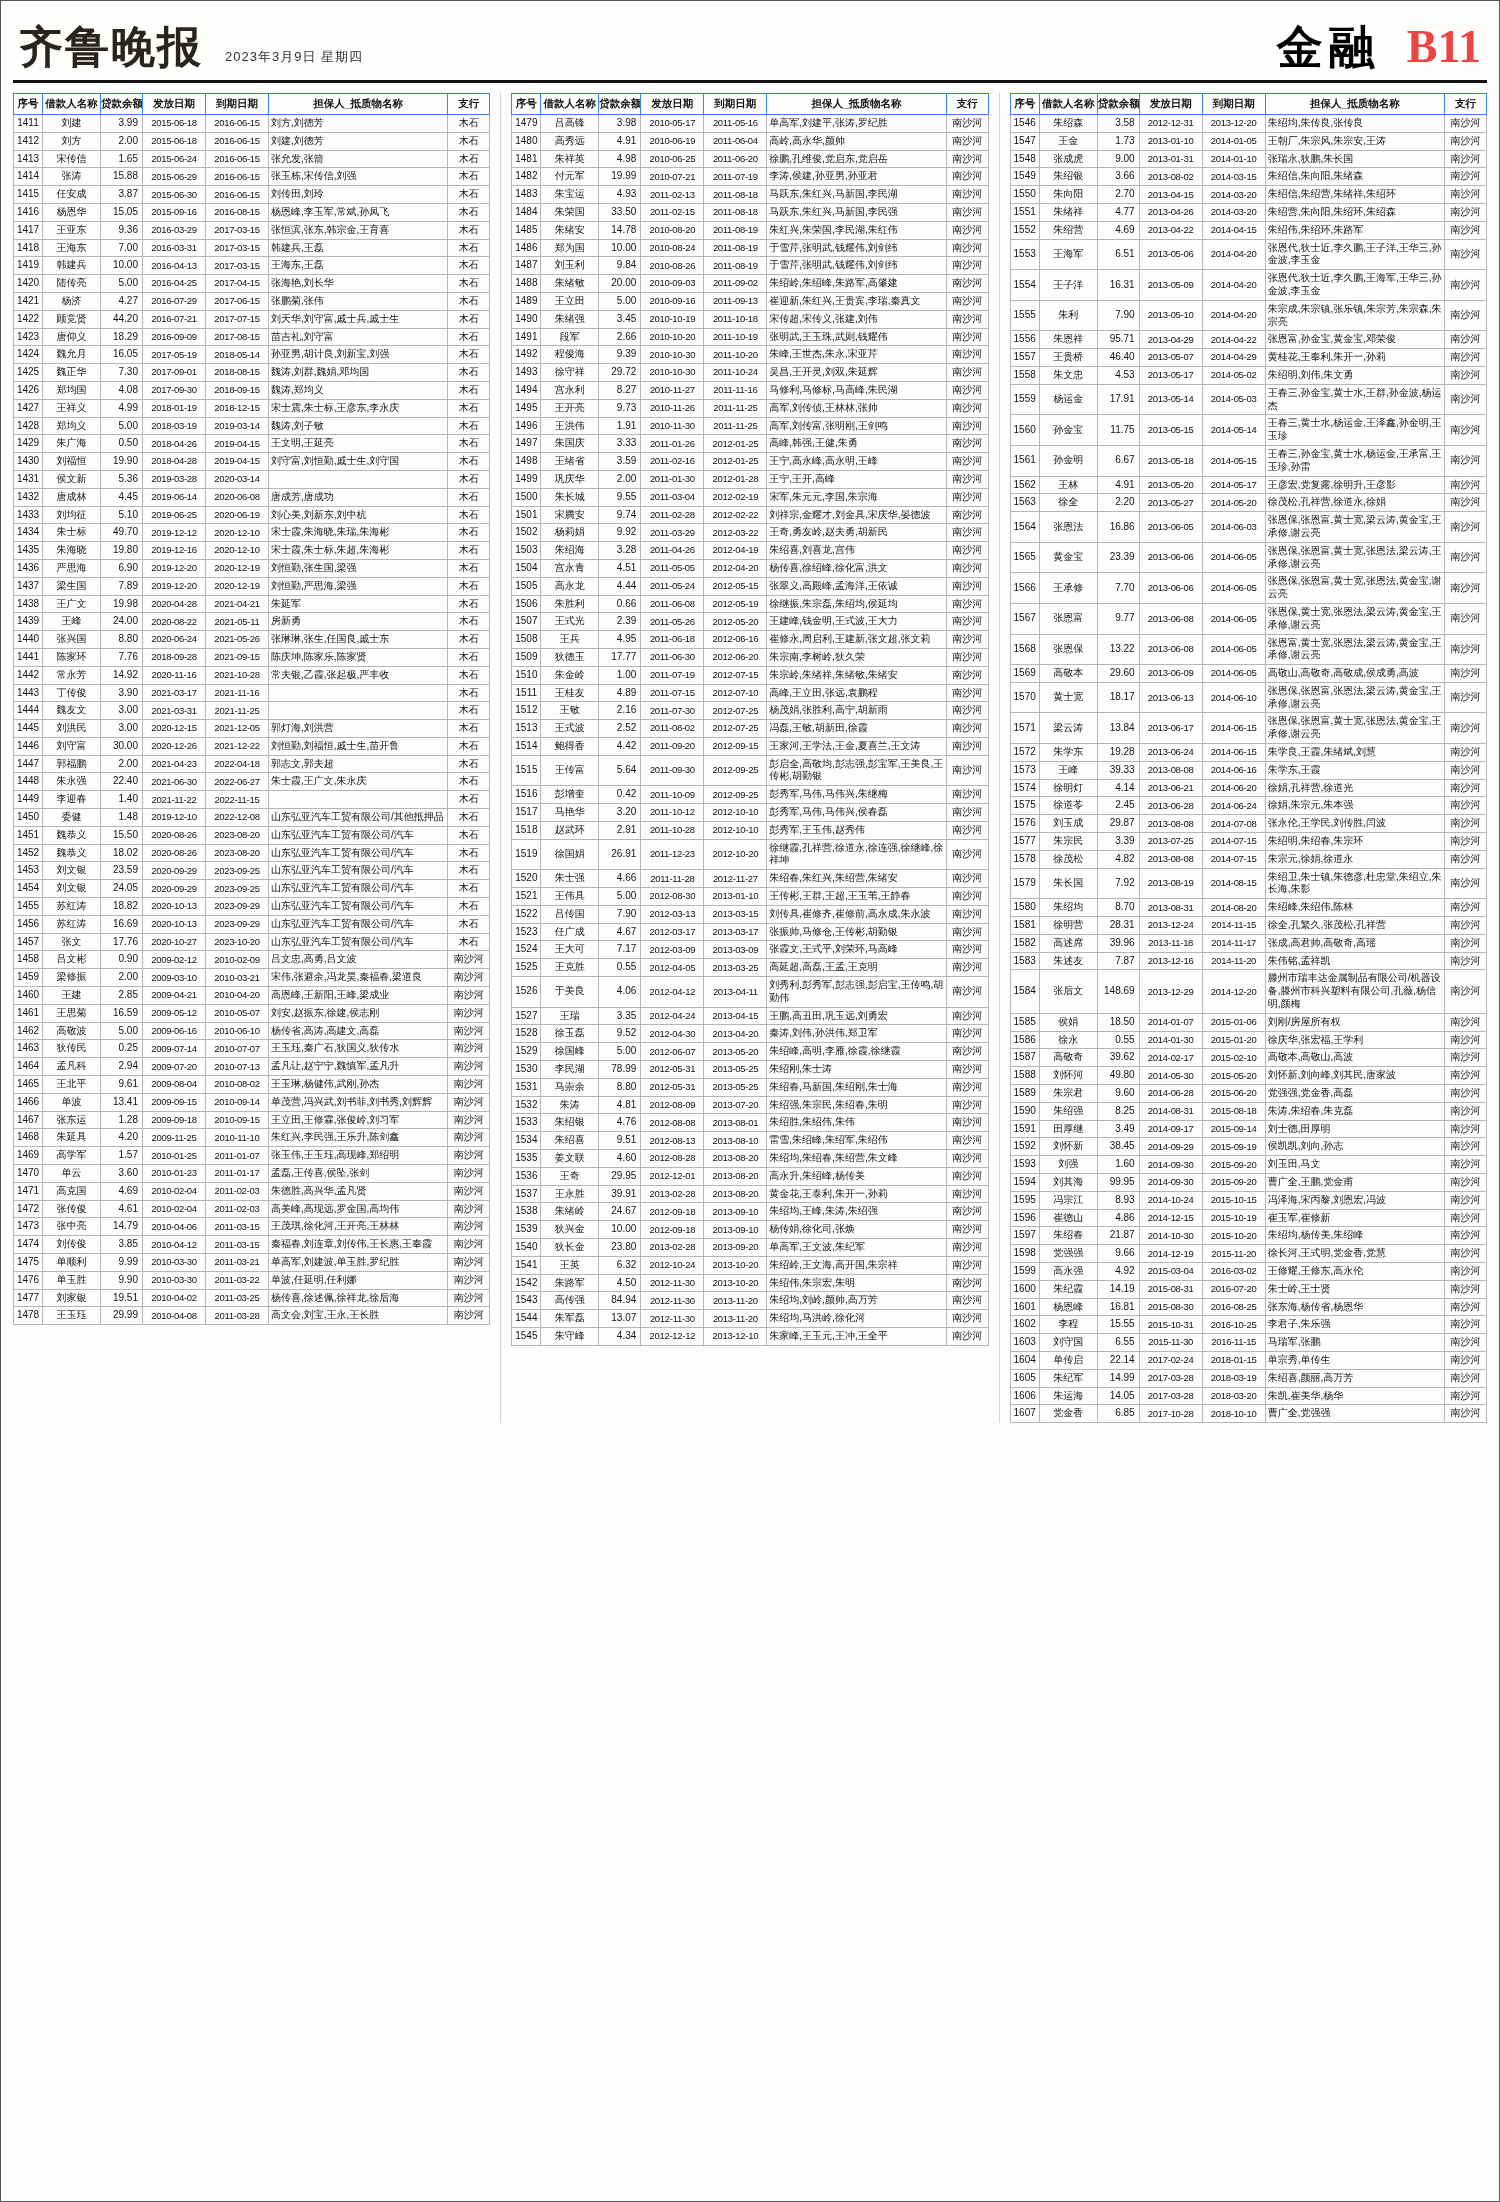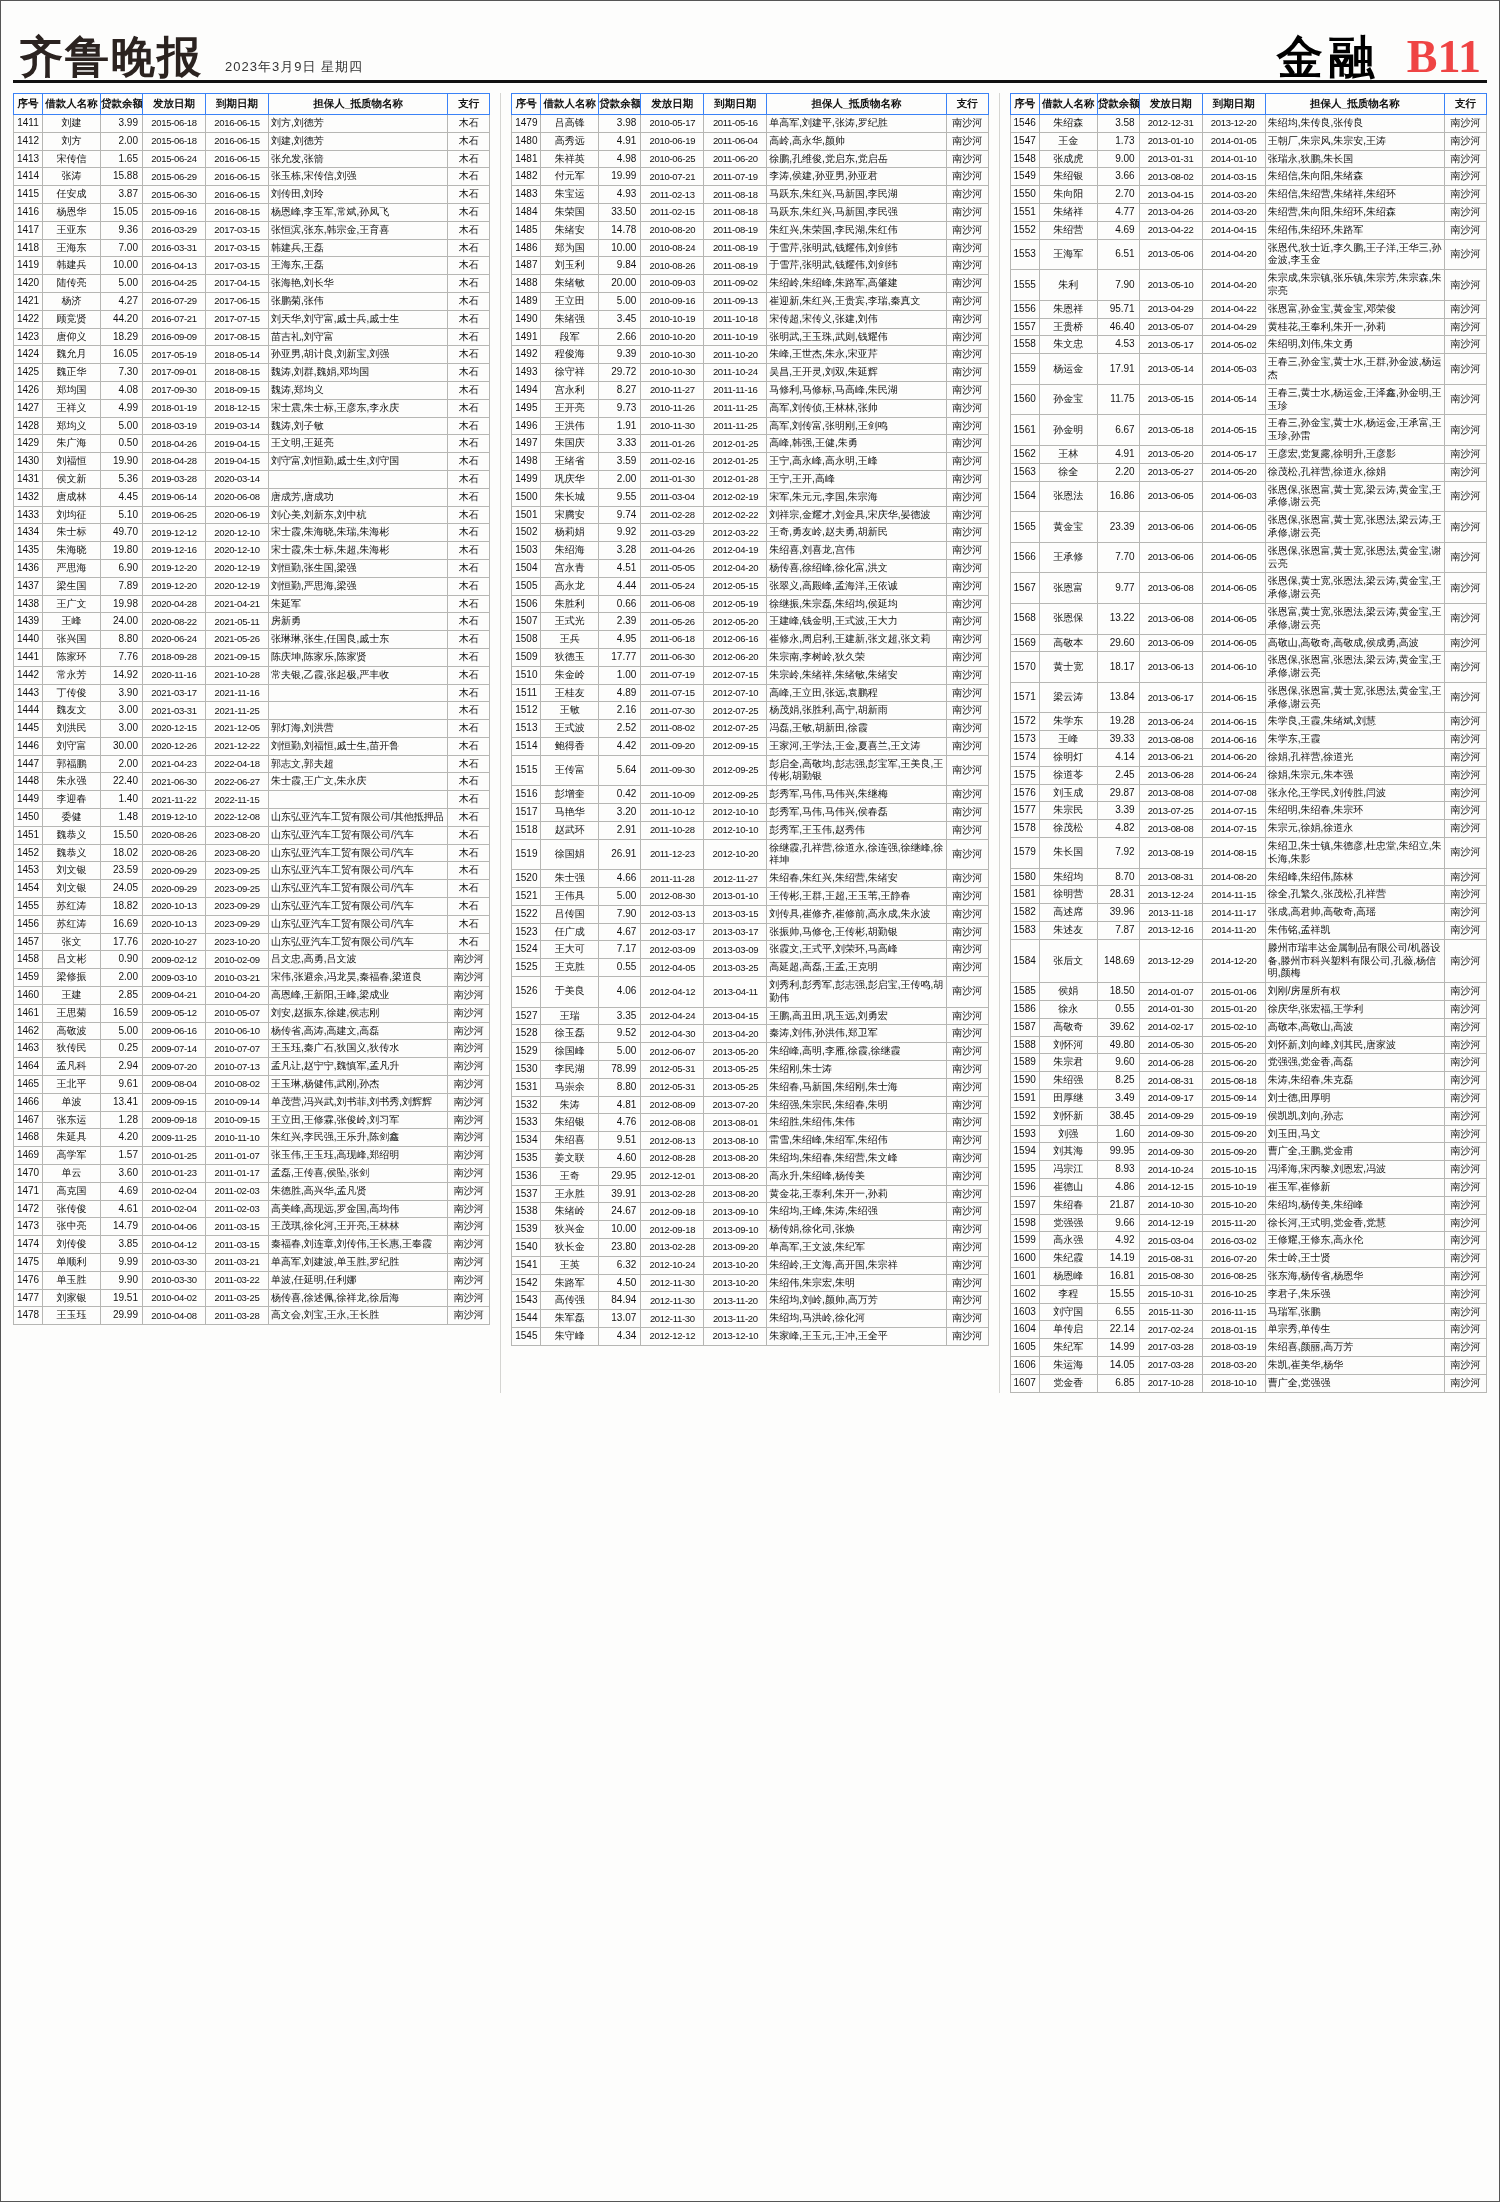--- a/index.html
+++ b/index.html
@@ -1,21 +1,21 @@
 <!DOCTYPE html>
 <html><head>
 <meta charset="utf-8">
 <style>
   html,body{margin:0;padding:0;background:#e8e8e6;}
   body{font-family:"Liberation Sans",sans-serif;color:#111;}
   .page{width:1500px;min-height:2202px;background:#fdfdfc;margin:0 auto;box-sizing:border-box;
         padding:10px 12px 14px 12px;border:1px solid #555;position:relative;}
   
   .masthead{display:flex;justify-content:space-between;align-items:flex-end;
-            border-bottom:3px solid #111;padding:6px 6px 0 6px;height:72px;box-sizing:border-box;}
+            border-bottom:3px solid #111;padding:6px 6px 10px 6px;height:72px;box-sizing:border-box;}
   .mast-left{display:flex;align-items:flex-end;gap:22px;}
   .logo{font-family:"Liberation Serif",serif;font-weight:bold;font-size:44px;line-height:1;
         color:#2b2320;letter-spacing:2px;}
   .pubdate{font-size:13px;color:#333;padding-bottom:4px;letter-spacing:1px;}
   .mast-right{display:flex;align-items:flex-end;gap:26px;}
   .section{font-size:46px;font-weight:bold;line-height:1;letter-spacing:6px;color:#000;text-align:right;}
   .pageno{font-size:46px;font-weight:bold;line-height:1;color:#ef4444;font-family:"Liberation Serif",serif;}
   
   .tables{display:flex;gap:10px;padding-top:10px;}
   .col{flex:1 1 0;min-width:0;}
@@ -1407,20 +1407,29 @@
             <tr>
               <td class="c0">1553</td>
               <td class="c1">王海军</td>
               <td class="c2">6.51</td>
               <td class="c3">2013-05-06</td>
               <td class="c4">2014-04-20</td>
               <td class="c5">张恩代,狄士近,李久鹏,王子洋,王华三,孙金波,李玉金</td>
               <td class="c6">南沙河</td>
             </tr>
             <tr>
+              <td class="c0">1554</td>
+              <td class="c1">王子洋</td>
+              <td class="c2">16.31</td>
+              <td class="c3">2013-05-09</td>
+              <td class="c4">2014-04-20</td>
+              <td class="c5">张恩代,狄士近,李久鹏,王海军,王华三,孙金波,李玉金</td>
+              <td class="c6">南沙河</td>
+            </tr>
+            <tr>
               <td class="c0">1555</td>
               <td class="c1">朱利</td>
               <td class="c2">7.90</td>
               <td class="c3">2013-05-10</td>
               <td class="c4">2014-04-20</td>
               <td class="c5">朱宗成,朱宗镇,张乐镇,朱宗芳,朱宗森,朱宗亮</td>
               <td class="c6">南沙河</td>
             </tr>
             <tr>
               <td class="c0">1556</td>

